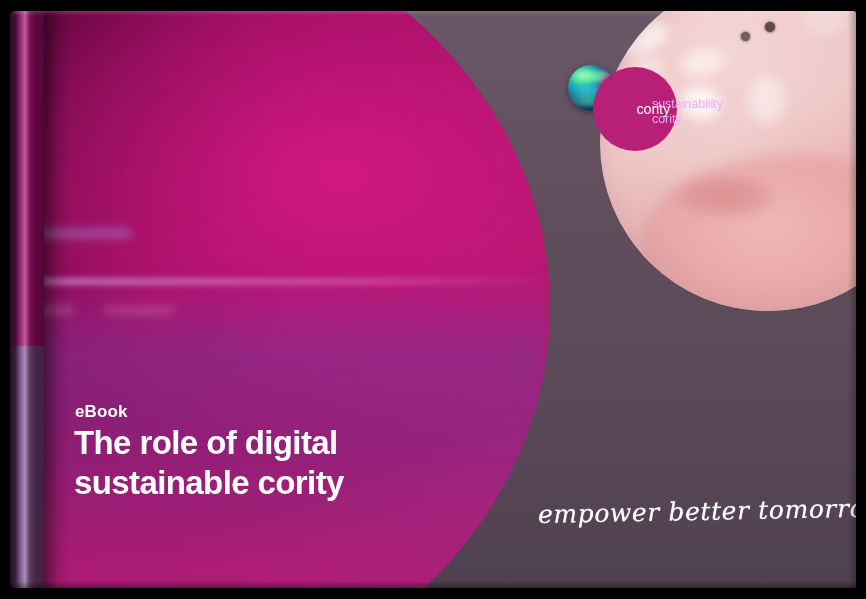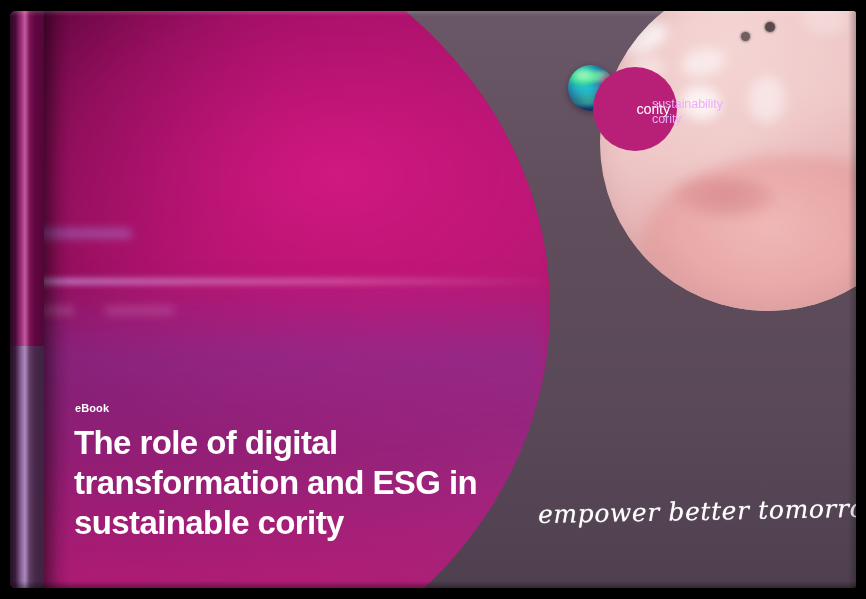--- a/index.html
+++ b/index.html
@@ -260,21 +260,21 @@
     letter-spacing: 0;
     margin-left: 1px;
   }
 
   
   .kicker {
     position: absolute;
     left: 65px;
     top: 391px;
     color: #ffffff;
-    font-size: 11px;
+    font-size: 17px;
     font-weight: 700;
     letter-spacing: 0.1px;
   }
   .title {
     position: absolute;
     left: 64px;
     top: 412px;
     width: 420px;
     color: #ffffff;
     font-size: 33px;
@@ -415,21 +415,20 @@
     </div>
     <div class="badge-text">
       <span>sustainability</span>
       <span>cority</span>
     </div>
 
 
     <div class="kicker">eBook</div>
     <div class="title">
       <span class="line">The role of digital</span>
-      <span class="line">transformation and ESG in</span>
       <span class="line">sustainable cority</span>
     </div>
 
     <div class="tagline">empower better tomorrows</div>
 
     <div class="spine"></div>
     <div class="spine-lower"></div>
     <div class="spine-shadow"></div>
     <div class="right-edge"></div>
     <div class="bottom-edge"></div>

